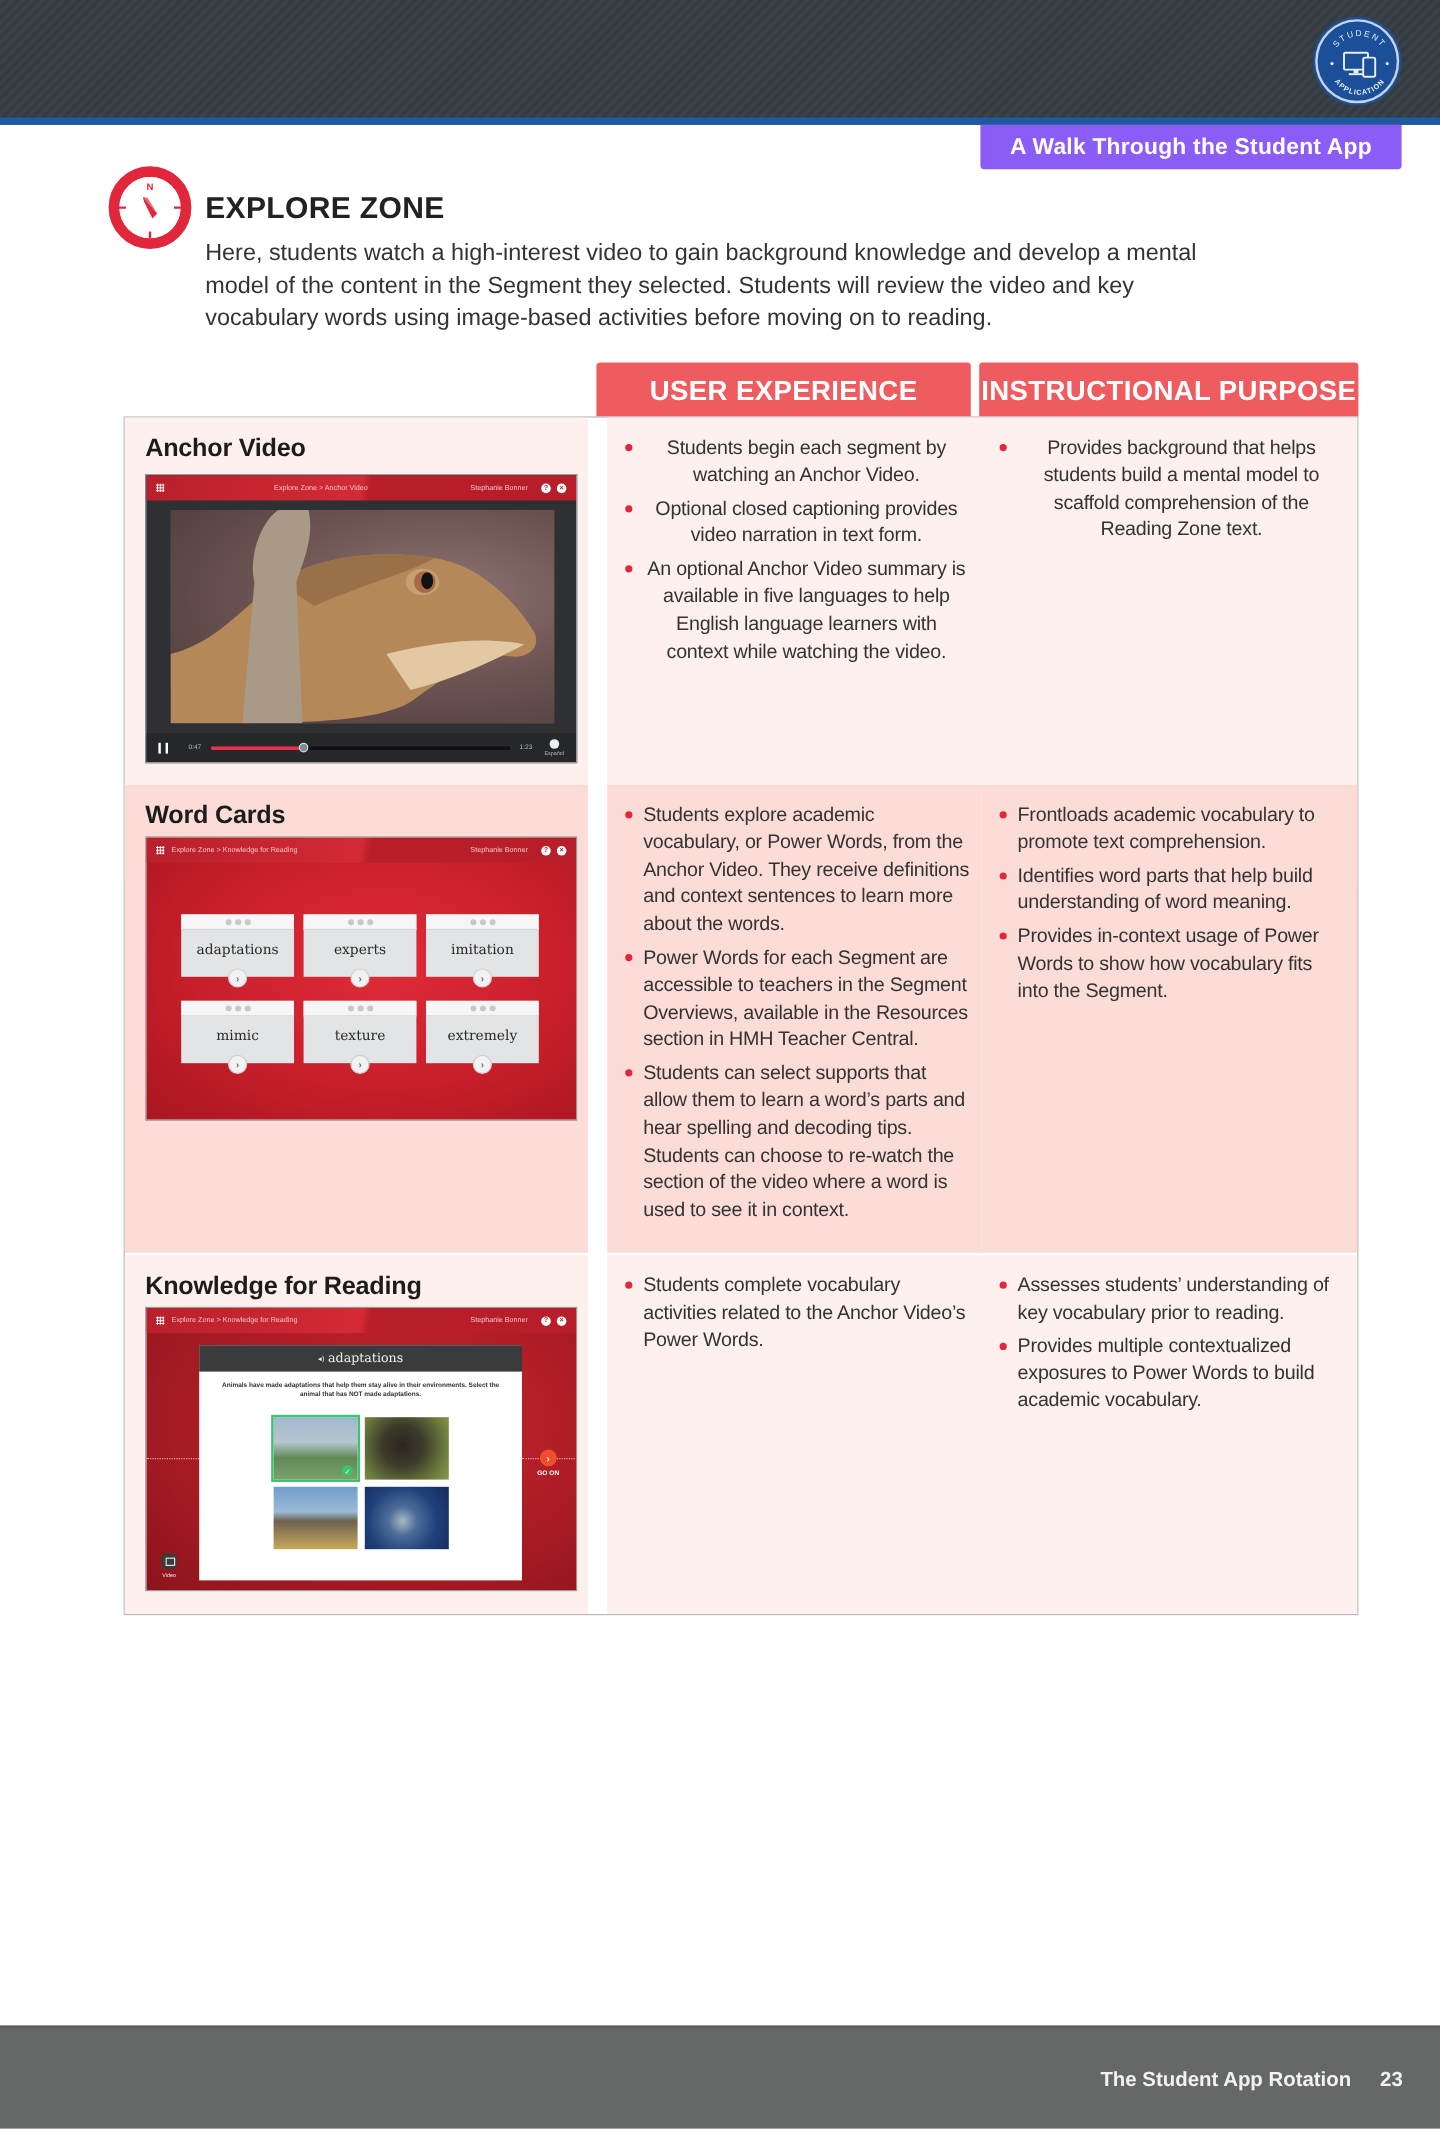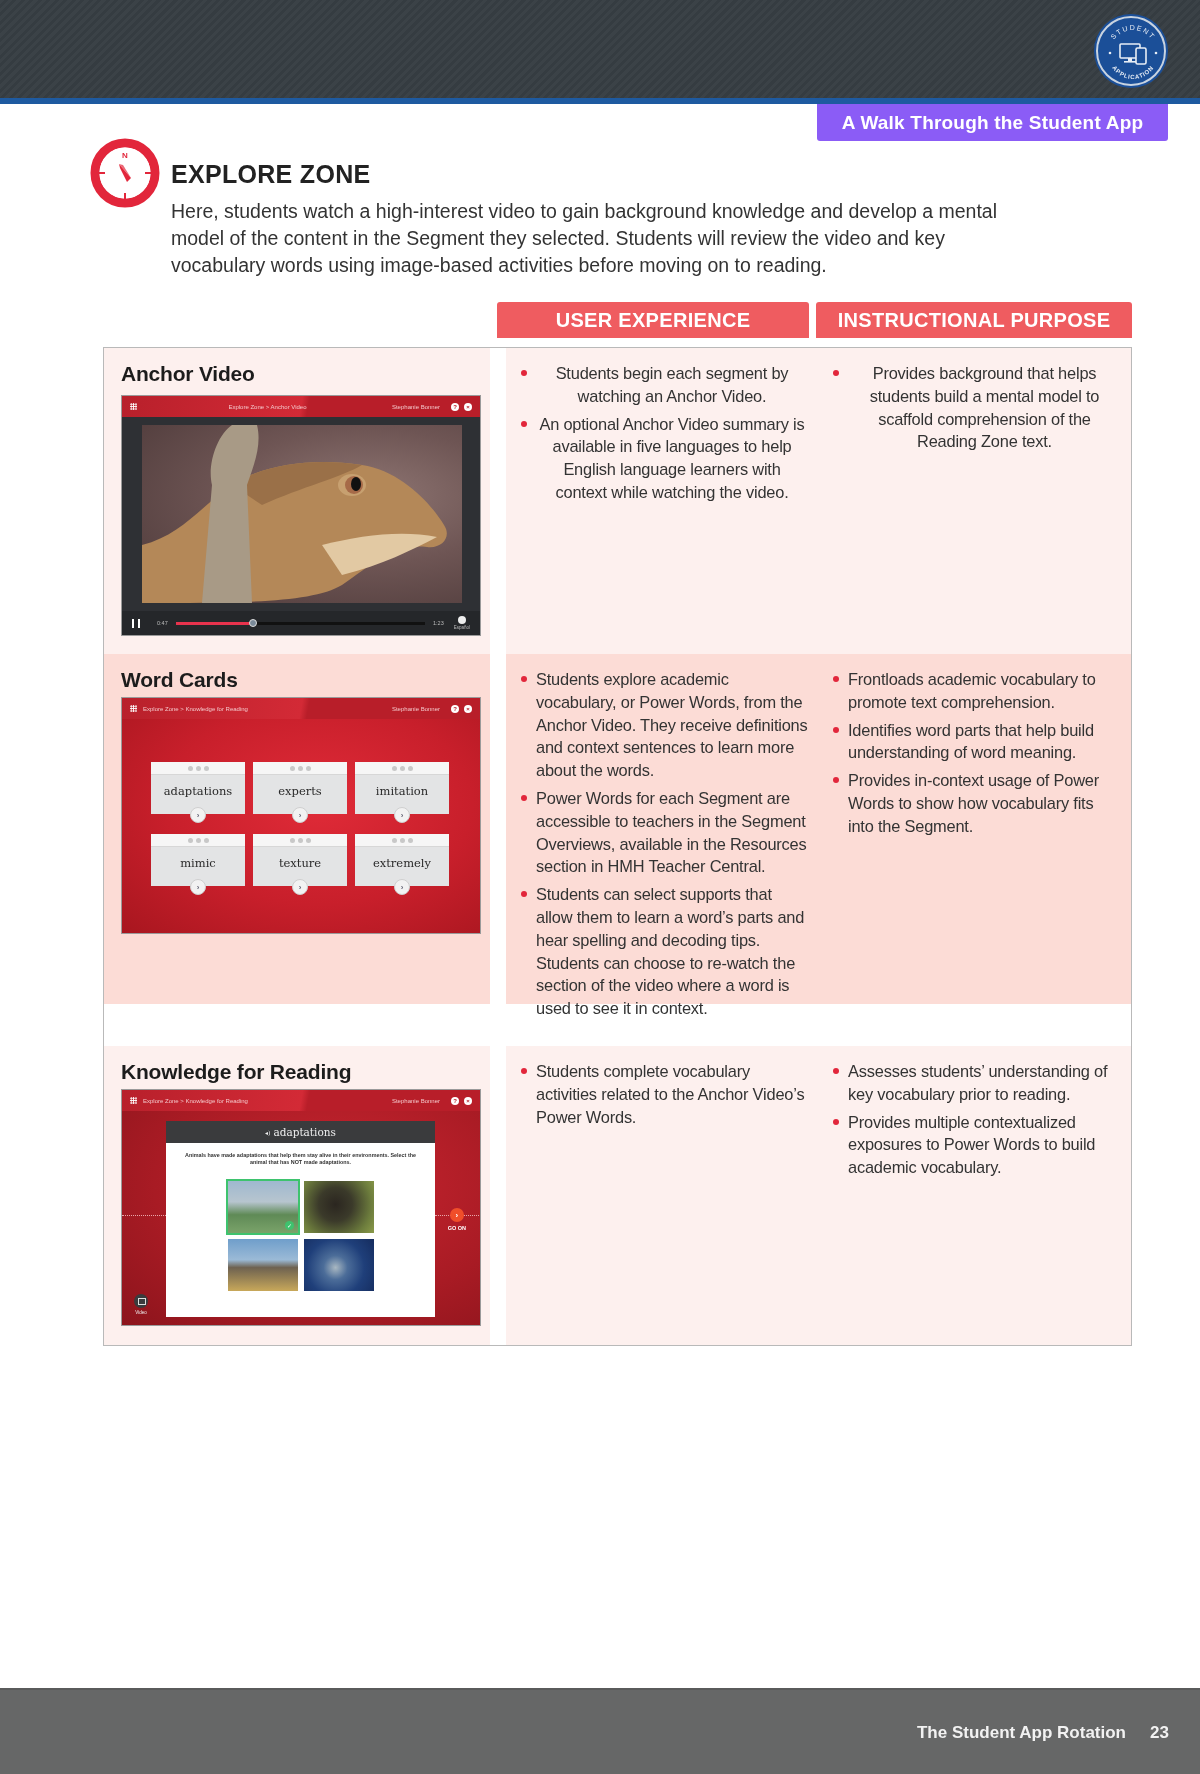--- a/index.html
+++ b/index.html
@@ -24,37 +24,37 @@
     border-radius: 0 0 3px 3px;
   }
 
   
   .compass { position: absolute; left: 90px; top: 138px; width: 70px; height: 70px; }
   .zone-title { position: absolute; left: 171px; top: 160px; font-size: 25px; font-weight: bold; color: #222; letter-spacing: 0.3px; }
   .zone-desc { position: absolute; left: 171px; top: 198px; width: 860px; font-size: 19.5px; line-height: 27px; color: #333; }
 
   
   .col-head {
-    position: absolute; top: 302px; height: 36px; background: #ef5c60; color: #fff;
-    font-weight: bold; font-size: 20px; display: flex; align-items: center; justify-content: center;
+    position: absolute; top: 302px; height: 46px; background: #ef5c60; color: #fff;
+    font-weight: bold; font-size: 23px; display: flex; align-items: center; justify-content: center;
     border-radius: 3px 3px 0 0; letter-spacing: 0.3px;
   }
   .col-head.ux { left: 497px; width: 312px; }
   .col-head.ip { left: 816px; width: 316px; }
 
   .table { position: absolute; left: 103px; top: 347px; width: 1029px; height: 999px; border: 1px solid #b9b9b9; background: #fff; }
   .row { position: absolute; left: 0; width: 1027px; }
   .row .cell { position: absolute; top: 0; height: 100%; }
   .row .c1 { left: 0; width: 386px; }
   .row .c2 { left: 402px; width: 312px; }
   .row .c3 { left: 714px; width: 313px; }
   .row.light .cell { background: #fdf0ee; }
   .row.dark .cell { background: #fcdcd6; }
   .r1 { top: 0; height: 388px; text-align: center; }
-  .r2 { top: 306px; height: 350px; }
+  .r2 { top: 306px; height: 390px; }
   .r3 { top: 698px; height: 299px; }
 
   .row-title { position: absolute; left: 17px; top: 14px; font-size: 21px; font-weight: bold; color: #1c1c1c; letter-spacing: -0.2px; }
 
   ul.bullets { list-style: none; position: absolute; left: 13px; top: 14px; right: 10px; }
   ul.bullets li { position: relative; padding-left: 17px; font-size: 16.4px; line-height: 22.8px; color: #333; margin-bottom: 5px; letter-spacing: -0.2px; }
   ul.bullets li::before { content: ""; position: absolute; left: 2px; top: 8px; width: 6px; height: 6px; border-radius: 50%; background: #e2263b; }
 
   
   .shot { position: absolute; left: 17px; width: 360px; border: 1px solid #9a9a9a; overflow: hidden; }
@@ -193,20 +193,21 @@
           <span class="lang">
             <span class="globe"></span>
             <span>Español</span>
           </span>
         </div>
       </div>
     </div>
     <div class="cell c2">
       <ul class="bullets">
         <li>Students begin each segment by watching an Anchor Video.</li>
+        <li>Optional closed captioning provides video narration in text form.</li>
         <li>An optional Anchor Video summary is available in five languages to help English language learners with context while watching the video.</li>
       </ul>
     </div>
     <div class="cell c3">
       <ul class="bullets">
         <li>Provides background that helps students build a mental model to scaffold comprehension of the Reading Zone text.</li>
       </ul>
     </div>
   </div>
 

